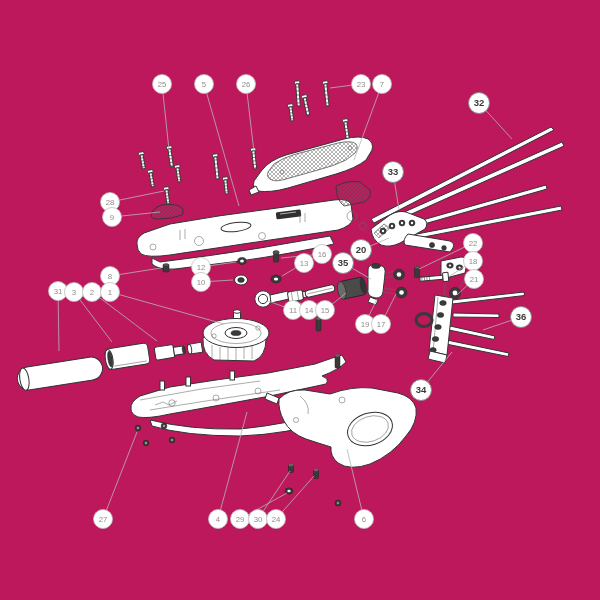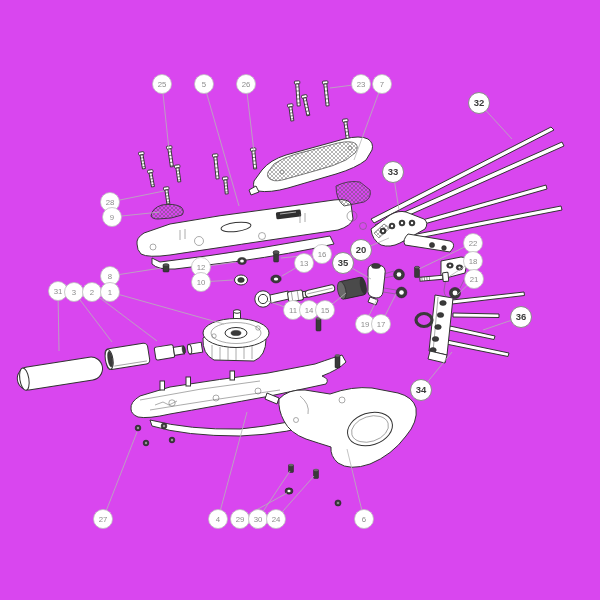--- a/index.html
+++ b/index.html
@@ -1,16 +1,16 @@
 <!DOCTYPE html>
 <html><head>
 <meta charset="utf-8">
 <style>
   html,body{margin:0;padding:0;background:#ffffff;}
-  #stage{position:relative;width:600px;height:600px;background:#d946ef;overflow:hidden;}
+  #stage{position:relative;width:600px;height:600px;background:#be185d;overflow:hidden;}
   svg{display:block;}
   text{font-family:"Liberation Sans","DejaVu Sans",sans-serif;}
   .part{fill:#ffffff;stroke:#333333;stroke-width:1;}
   .thin{stroke:#666666;stroke-width:0.55;fill:none;}
   .dark{fill:#3a3a3a;stroke:#222222;stroke-width:0.5;}
 </style>
 </head>
 <body>
 
 <div id="stage">

